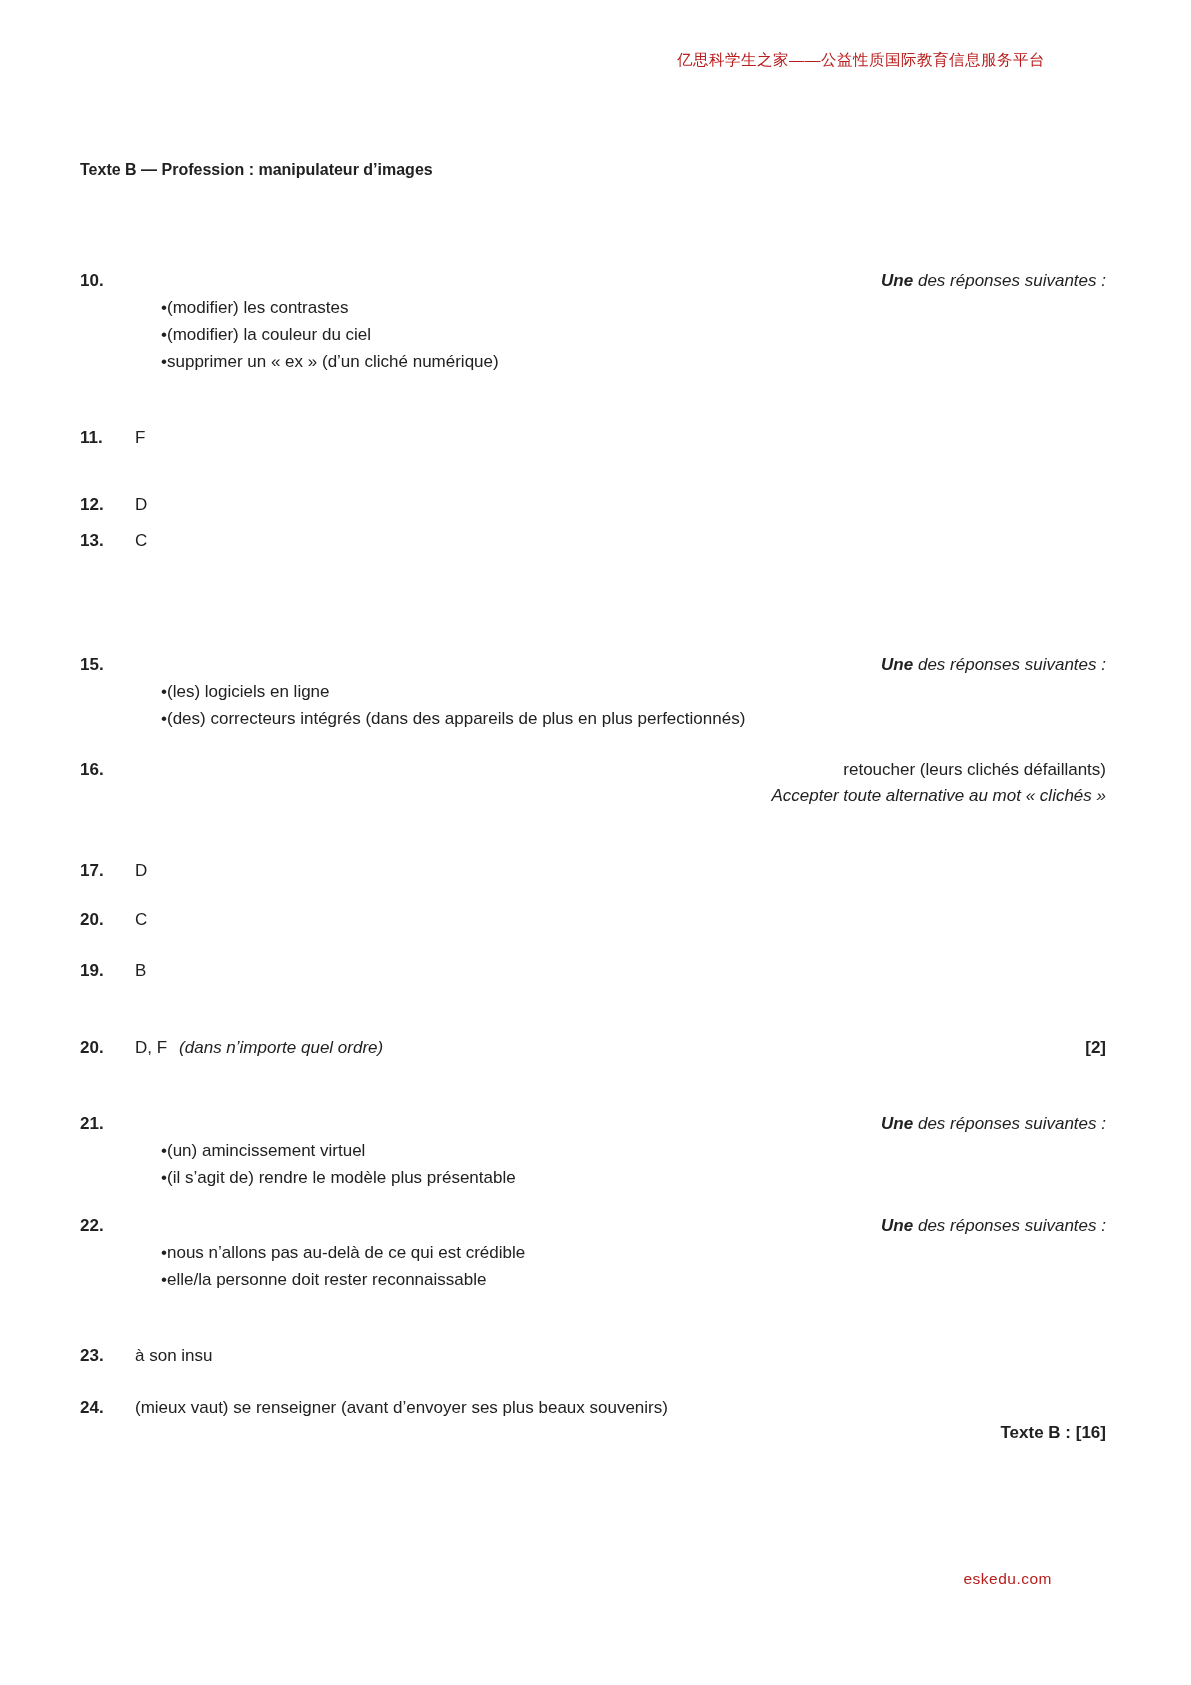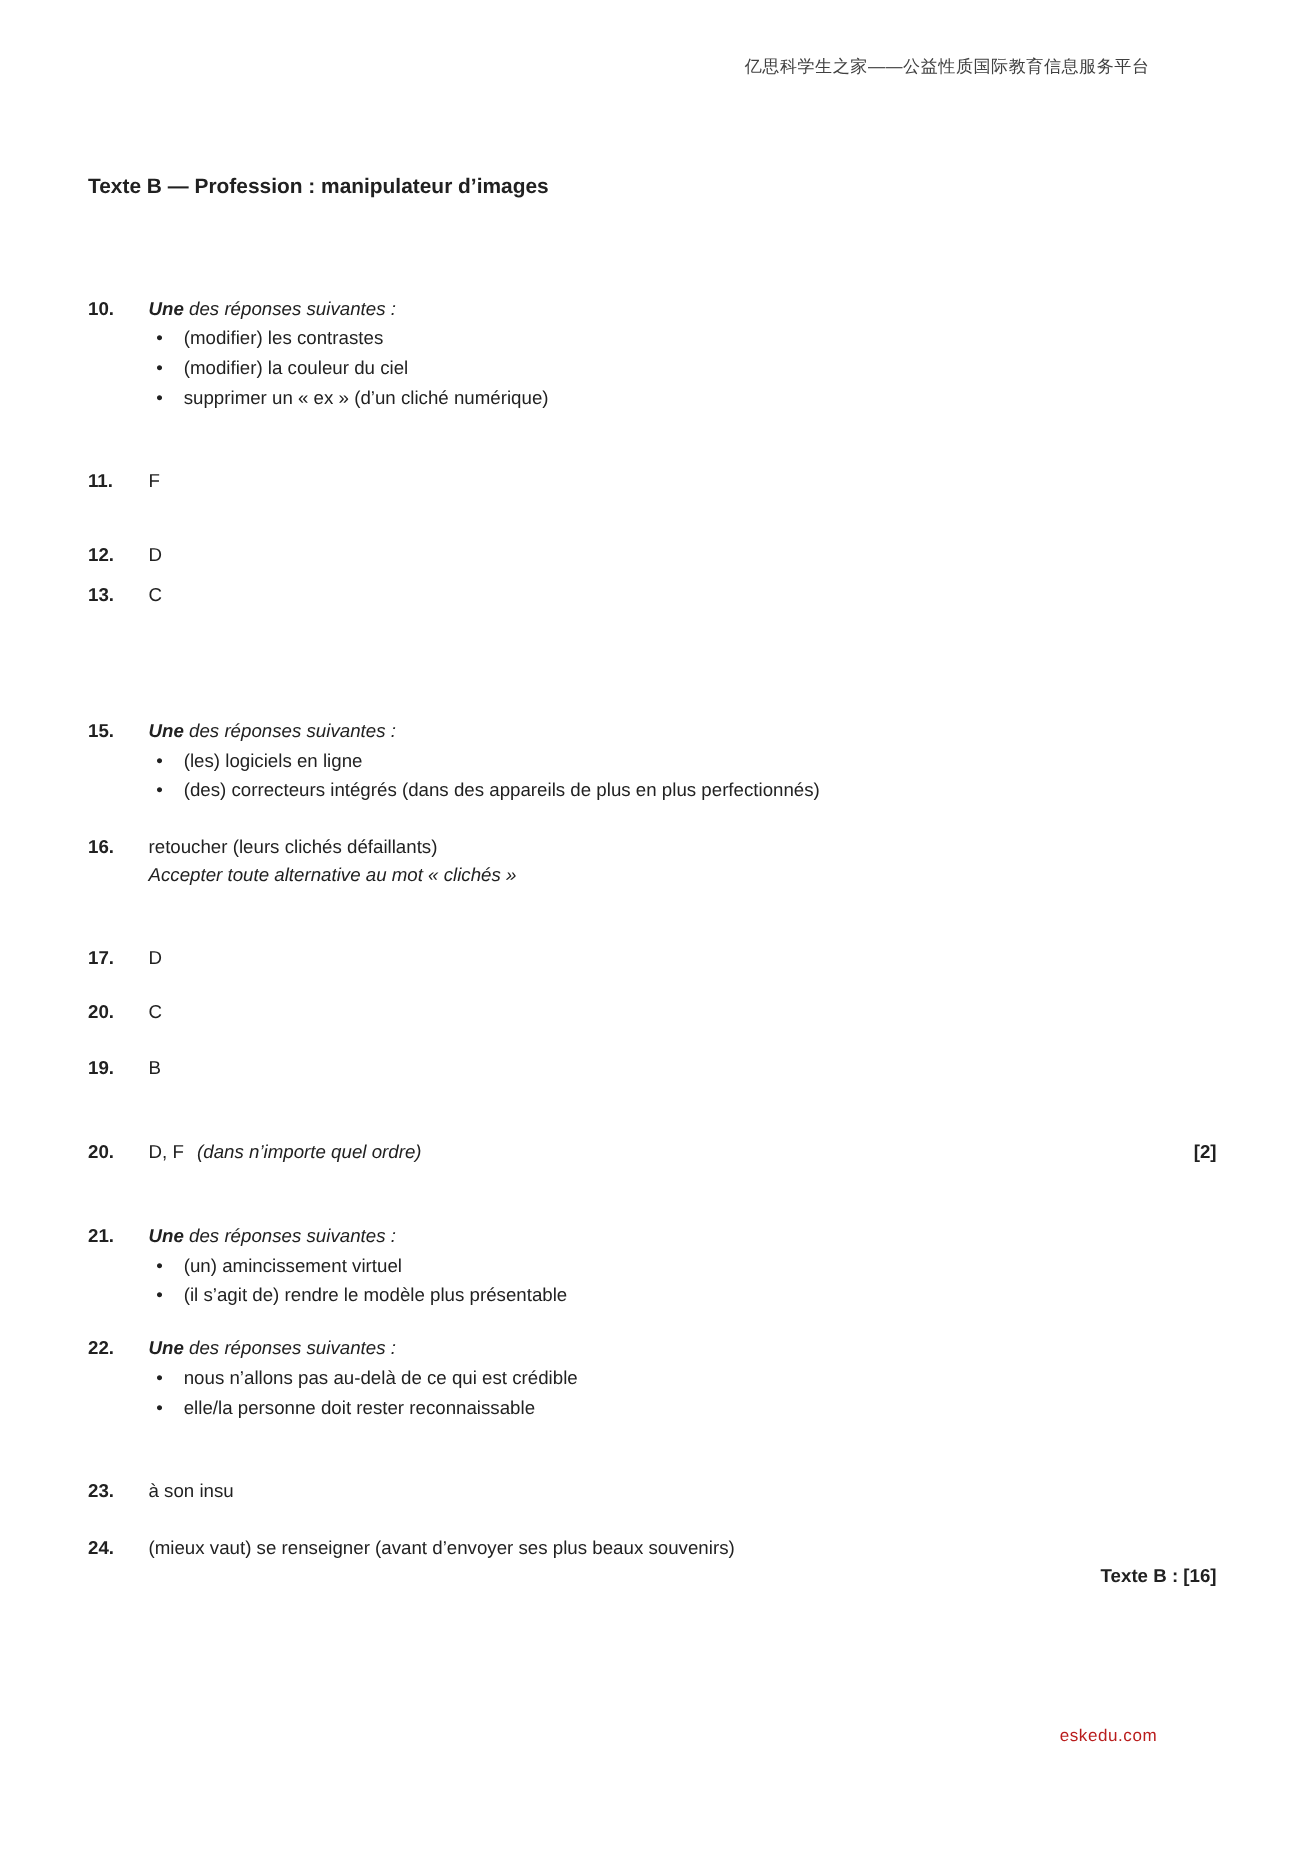--- a/index.html
+++ b/index.html
@@ -5,32 +5,32 @@
   html,body{margin:0;padding:0;}
   body{
     width:1191px;height:1685px;background:#ffffff;
     font-family:"Liberation Sans", sans-serif;
     color:#212121;font-size:17px;
     position:relative;overflow:hidden;
   }
   .page{position:absolute;inset:0;}
   .watermark-top{
     position:absolute;top:50px;right:146px;
-    color:#404040;font-size:15.5px;letter-spacing:.5px;
+    color:#b91c1c;font-size:15.5px;letter-spacing:.5px;
   }
   .doc-title{
     position:absolute;left:80px;top:157px;
-    font-weight:bold;font-size:19px;line-height:26px;
+    font-weight:bold;font-size:16px;line-height:26px;
   }
   .row{
     position:absolute;left:80px;right:85px;
     display:flex;align-items:flex-start;line-height:26px;margin-top:48px;
   }
   .num{width:55px;flex-shrink:0;font-weight:bold;}
-  .content{flex:1;}
+  .content{flex:1;text-align:right;}
   .lead{font-style:italic;}
   .lead b{font-weight:bold;}
   .bullets{margin-top:0;}
   .bullet{display:flex;line-height:27px;padding-left:7px;}
   .dot{width:25px;flex-shrink:0;}
   .note{font-style:italic;}
   .inline-note{font-style:italic;margin-left:12px;}
   .marks{margin-left:auto;font-weight:bold;}
   .total-line{
     position:absolute;right:85px;top:1420px;

